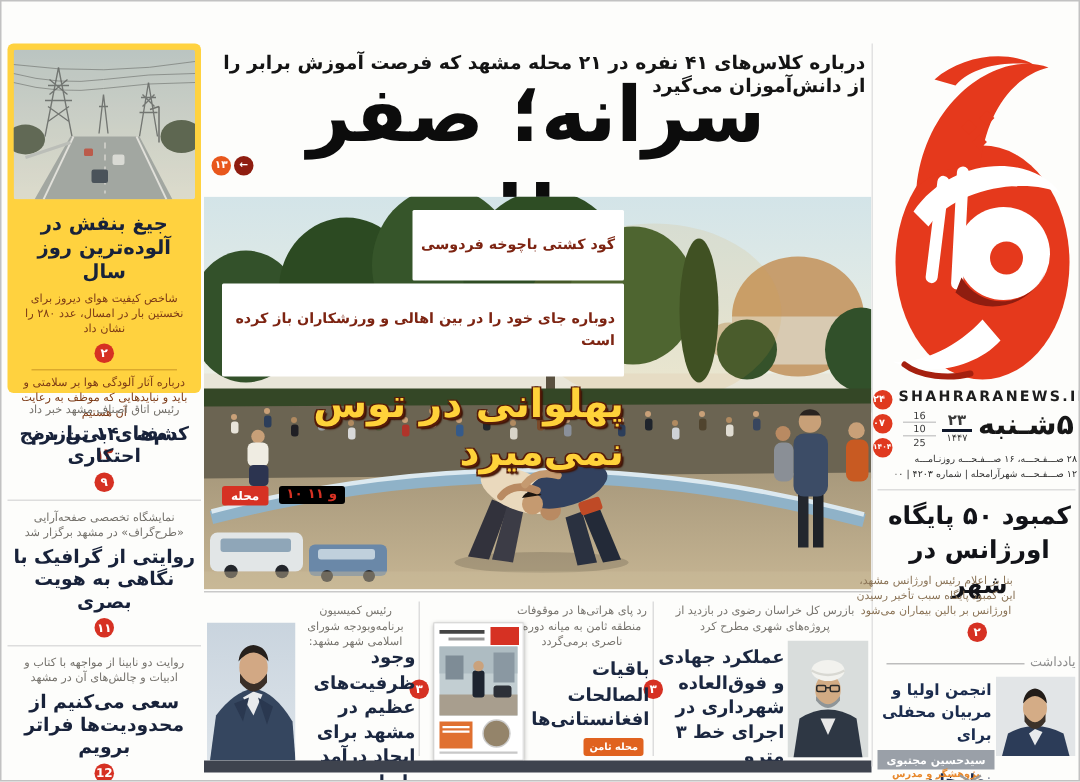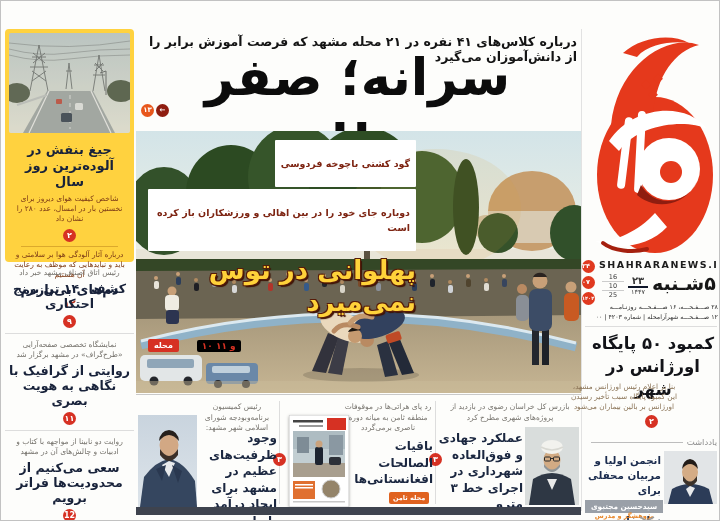--- a/index.html
+++ b/index.html
@@ -26,21 +26,21 @@
   #headline{left:135px;top:44px;width:443px;text-align:center;font-weight:bold;font-size:51px;line-height:66px;color:#0c0c0c;letter-spacing:-1px}
   #lead-pointer{left:140px;top:103px;display:flex;gap:2px;direction:ltr}
   .ptr-circle{width:13px;height:13px;border-radius:50%;color:#fff;font-size:7px;line-height:13px;text-align:center;font-weight:bold}
   
   #photo-main{left:135px;top:130px;width:445px;height:262px;overflow:hidden}
   #photo-overlay{position:absolute;left:12px;top:9px;width:268px;text-align:right}
   .ph-kline{margin-bottom:2px}
   .ph-kline span{display:inline-block;background:#fff;color:#7d2412;font-weight:bold;font-size:9.5px;line-height:15px;padding:16px 6px;border-radius:1px}
   .ph-title{font-weight:bold;font-size:26px;line-height:32px;color:#ffd23a;margin-top:3px;
     text-shadow:1px 1px 0 #571c08,-1px -1px 0 #571c08,1px -1px 0 #571c08,-1px 1px 0 #571c08,2px 2px 1px #3c1205}
-  .ph-badge-row{margin-top:21px;display:flex;direction:ltr;justify-content:flex-start;gap:18px;align-items:center}
+  .ph-badge-row{margin-top:6px;display:flex;direction:ltr;justify-content:flex-start;gap:7px;align-items:flex-start}
   .ph-badge-label{background:#d63123;color:#fff;font-size:8px;font-weight:bold;padding:2px 6px;border-radius:2px}
   .ph-badge-pages{background:#000000;color:#d63123;font-size:9px;font-weight:bold;padding:1px 5px;border-radius:2px}
   
   .hline{background:#c9c9c9;height:1px}
   .vline{background:#ddd;width:1px}
   .bt-kicker{font-size:7.5px;line-height:10.5px;color:#77746e;text-align:center}
   .bt-title{font-weight:bold;font-size:12px;line-height:16.5px;color:#1b2740;text-align:right}
   #bottom-bar{left:135px;top:506px;width:445px;height:8px;background:#3e434e}
   .thumb-frame{box-shadow:0 1px 3px rgba(0,0,0,.35)}
   .neigh-badge{background:#e0621f;color:#fff;font-size:6.5px;font-weight:bold;padding:2px 4px;border-radius:2px}

